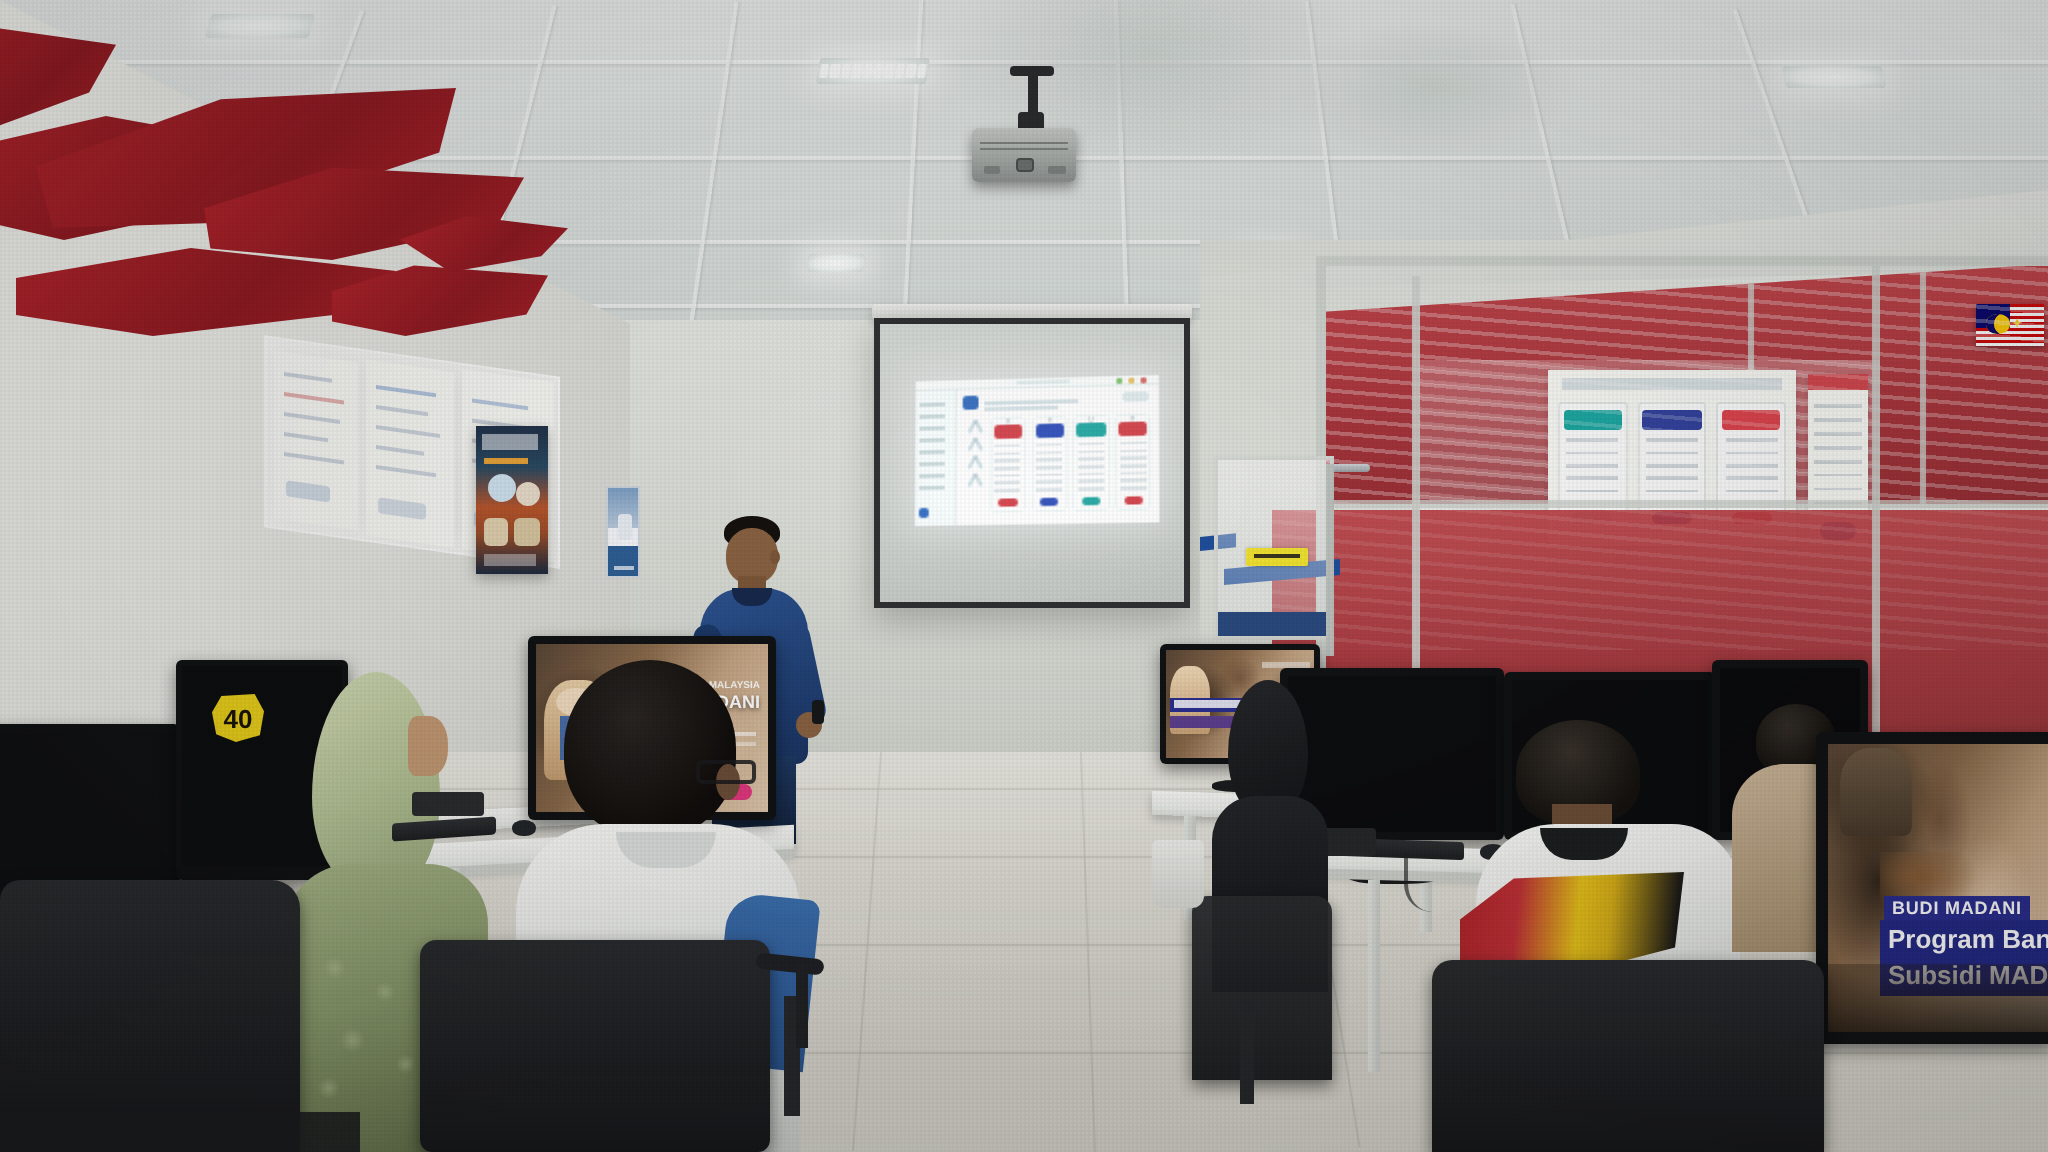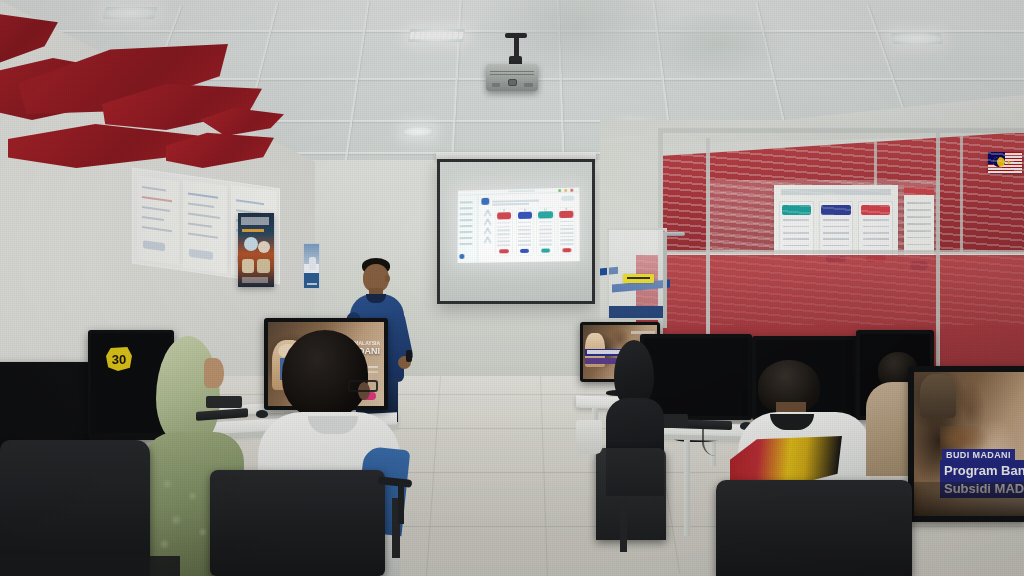--- a/index.html
+++ b/index.html
@@ -560,21 +560,21 @@
   <div class="monitor" style="left:-6px; top:362px; width:96px; height:92px;">
     <div class="mon-bezel"></div>
     <div class="mon-screen" style="left:3px; top:3px; width:90px; height:86px; background:#101113;"></div>
   </div>
 
   <div class="monitor" style="left:88px; top:330px; width:86px; height:110px;">
     <div class="mon-bezel"></div>
     <div class="mon-screen" style="left:3px; top:3px; width:80px; height:100px; background:#0d0e10;"></div>
   </div>
   <div class="sticker20" style="left:106px; top:347px;">
-    <span>30</span>
+    <span>40</span>
   </div>
 
   <div class="monitor" style="left:264px; top:318px; width:124px; height:92px;">
     <div class="mon-bezel"></div>
     <div class="mon-screen" style="left:4px; top:4px; width:116px; height:84px;">
       <div class="banner">
         <div class="banner-photo"></div>
         <div style="position:absolute;left:4px;top:18px;width:34px;height:50px;
                     background:linear-gradient(180deg,#e9cfa8,#c79f72); border-radius:40% 40% 10% 10%;"></div>
         <div style="position:absolute;left:10px;top:22px;width:20px;height:14px;border-radius:50%;background:#f3ddc0;"></div>

